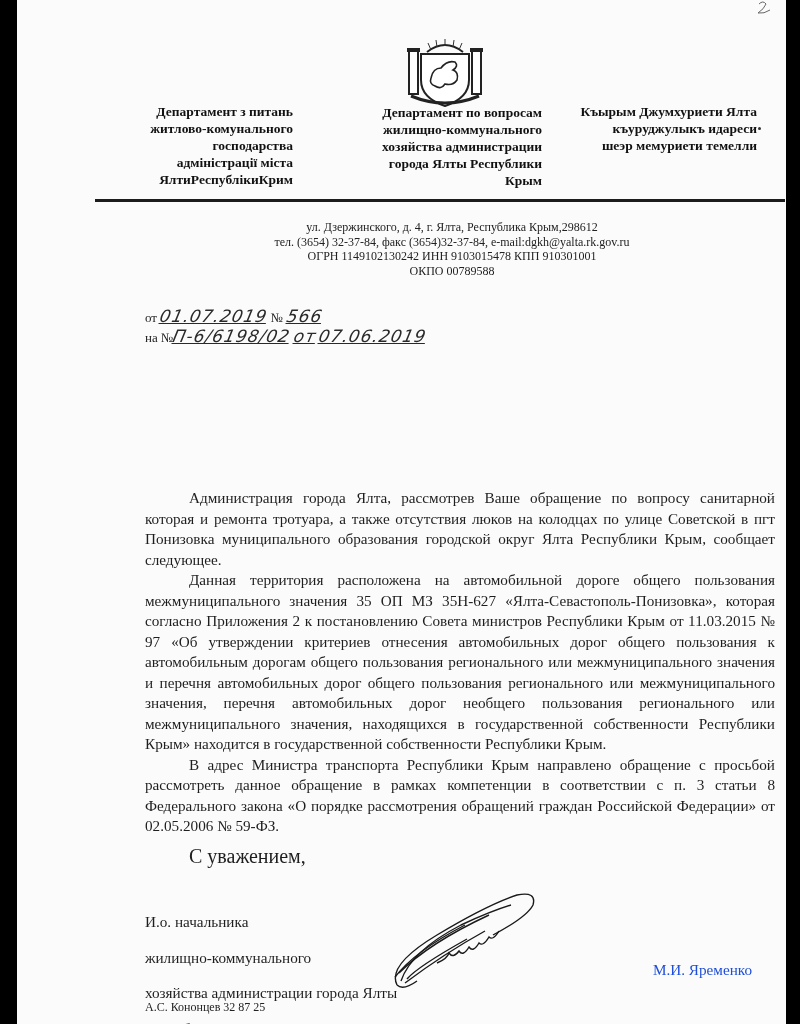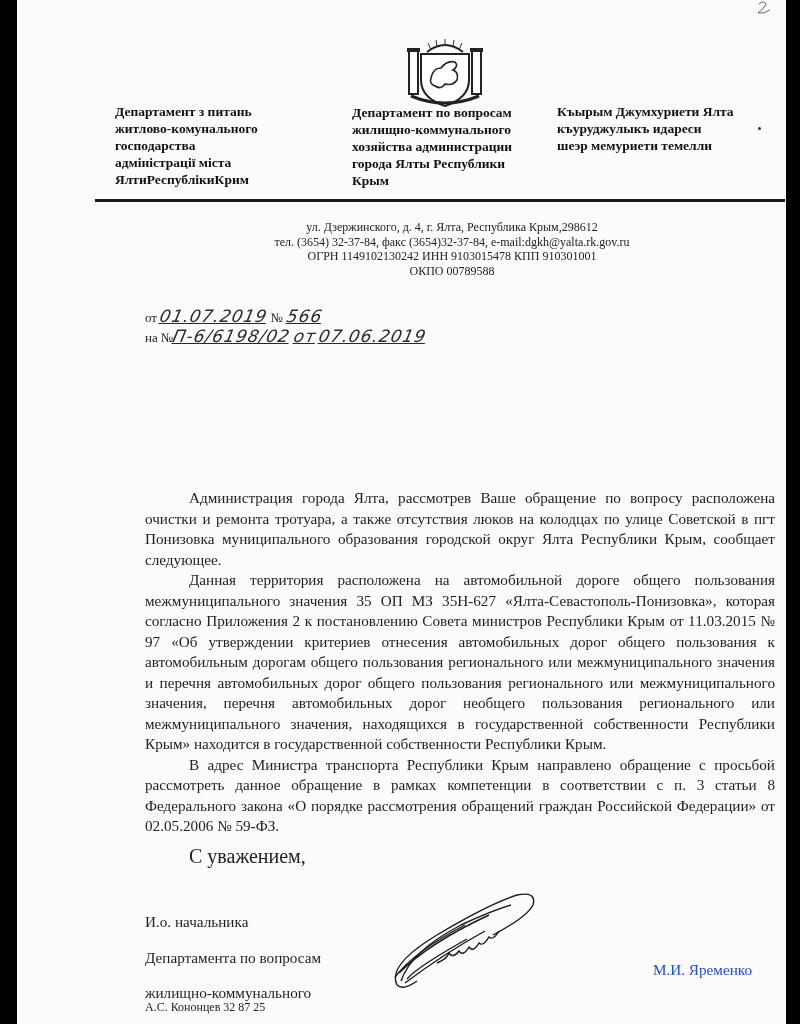--- a/index.html
+++ b/index.html
@@ -10,21 +10,21 @@
       font-family: "Liberation Serif", serif;
       color: #1a1a1a;
     }
     .page {
       position: absolute; left: 17px; top: 0; width: 769px; height: 1024px;
       background: #fbfbfb;
       overflow: hidden;
     }
     .abs { position: absolute; }
     .hdr {
-      font-weight: bold; font-size: 13.5px; line-height: 17px; text-align: left;
+      font-weight: bold; font-size: 13.5px; line-height: 17px; text-align: right;
       color: #111;
     }
     .hdr div { white-space: nowrap; }
     .rule {
       position: absolute; left: 78px; top: 199px; width: 690px; height: 3px;
       background: #1c1c1c;
     }
     .addr {
       position: absolute; left: 195px; top: 220px; width: 480px;
       text-align: center; font-size: 12px; line-height: 14.5px; color: #222;
@@ -120,30 +120,29 @@
       <span class="hand">566</span>
     </div>
     <div class="line">
       <span>на №</span><span class="hand">П-6/6198/02</span>
       <span class="hand">от</span>
       <span class="hand">07.06.2019</span>
     </div>
   </div>
 
   <div class="body">
-    <p>Администрация города Ялта, рассмотрев Ваше обращение по вопросу расположена очистки и ремонта тротуара, а также отсутствия люков на колодцах по улице Советской в пгт Понизовка муниципального образования городской округ Ялта Республики Крым, сообщает следующее.</p>
+    <p>Администрация города Ялта, рассмотрев Ваше обращение по вопросу санитарной которая и ремонта тротуара, а также отсутствия люков на колодцах по улице Советской в пгт Понизовка муниципального образования городской округ Ялта Республики Крым, сообщает следующее.</p>
     <p>Данная территория расположена на автомобильной дороге общего пользования межмуниципального значения 35 ОП МЗ 35Н-627 «Ялта-Севастополь-Понизовка», которая согласно Приложения 2 к постановлению Совета министров Республики Крым от 11.03.2015 № 97 «Об утверждении критериев отнесения автомобильных дорог общего пользования к автомобильным дорогам общего пользования регионального или межмуниципального значения и перечня автомобильных дорог общего пользования регионального или межмуниципального значения, перечня автомобильных дорог необщего пользования регионального или межмуниципального значения, находящихся в государственной собственности Республики Крым» находится в государственной собственности Республики Крым.</p>
     <p>В адрес Министра транспорта Республики Крым направлено обращение с просьбой рассмотреть данное обращение в рамках компетенции в соответствии с п. 3 статьи 8 Федерального закона «О порядке рассмотрения обращений граждан Российской Федерации» от 02.05.2006 № 59-ФЗ.</p>
   </div>
 
   <div class="regards">С уважением,</div>
 
   <div class="signer">
     <div>И.о. начальника</div>
-    <div>Департамента по вопросам</div>
     <div>жилищно-коммунального</div>
     <div>хозяйства администрации города Ялты</div>
     <div>Республики Крым</div>
   </div>
 
   <svg class="sig" viewBox="0 0 200 110">
     <g fill="none" stroke="#1a1a1a" stroke-width="1.4">
       <path d="M20 100 q-10 -20 40 -50 q50 -30 80 -40 q20 -4 16 10 q-6 12 -40 30"></path>
       <path d="M24 96 q10 -30 60 -56 q30 -14 50 -20"></path>
       <path d="M18 92 q20 -26 70 -52"></path>

